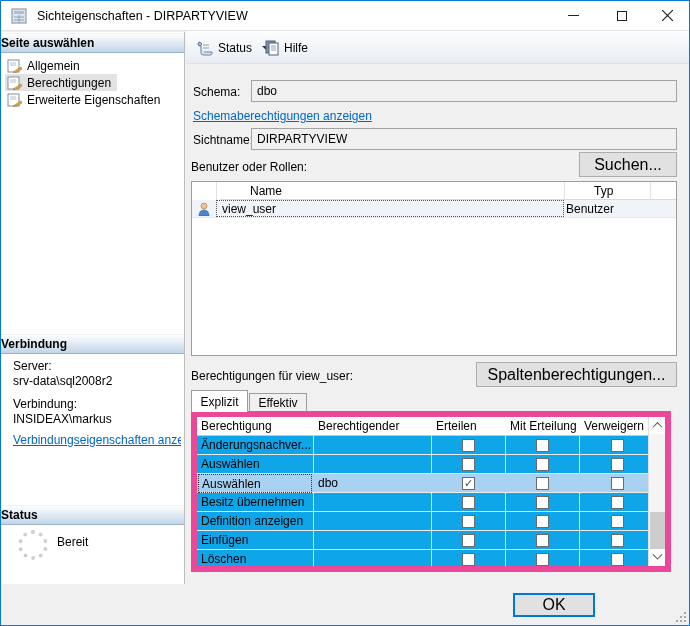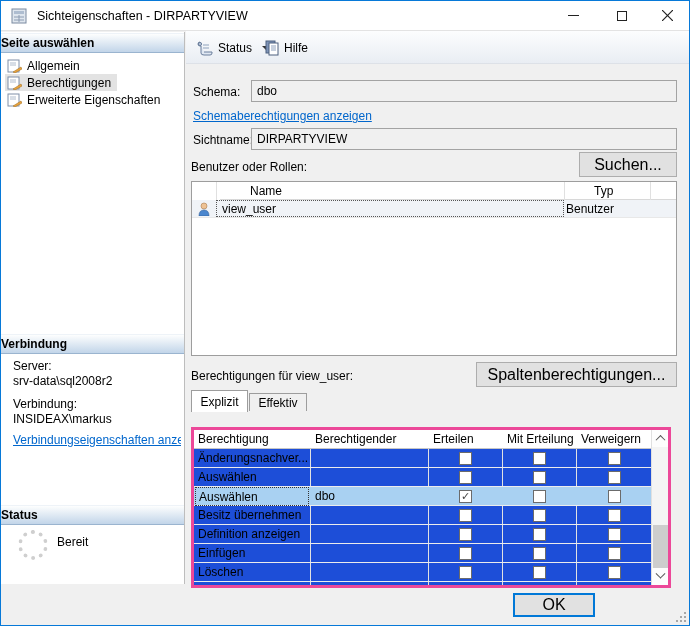--- a/index.html
+++ b/index.html
@@ -42,21 +42,21 @@
   .ug-col-line { position:absolute; top:0; width:1px; height:36px; background:#e0e0e0; }
   .ug-row { position:absolute; left:0; top:18px; width:100%; height:18px; background:#f0f3f7; border-bottom:1px solid #e8e8e8; }
   .focus-cell { position:absolute; border:1px dotted #555; }
 
   
   .tab { position:absolute; border:1px solid #9d9d9d; border-bottom:none; display:flex; align-items:center; justify-content:center; cursor:default; }
   .tab.active { background:#ffffff; z-index:3; }
   .tab.inactive { background:#f0f0f0; }
 
   
-  .pgrid { position:absolute; left:190px; top:410px; width:480px; height:161px; background:#1d4ed8; border:3px solid #ec4899; overflow:hidden; z-index:2;margin-top:16px; }
+  .pgrid { position:absolute; left:190px; top:410px; width:480px; height:161px; background:#0ea5e9; border:6px solid #ec4899; overflow:hidden; z-index:2; }
   .pg-head { position:absolute; left:0; top:0; width:461px; height:19px; border-bottom:1px solid #c6c6c6; background:#fff; z-index:2; }
   .pg-col-line { position:absolute; top:0; width:1px; height:100%; background:#e2e2e2; }
   .prow { position:absolute; left:0; width:461px; height:19px; border-bottom:1px solid #ececec; }
   .prow.selected { background:#a9d1f2; }
   .pcell { position:absolute; top:0; height:19px; line-height:18px; white-space:nowrap; overflow:hidden; }
   .cb { position:absolute; top:3px; width:13px; height:13px; background:#fff; border:1px solid #6b6b6b; font-size:11px; line-height:11px; text-align:center; color:#444; cursor:default; }
   .hcell { position:absolute; top:0; height:19px; line-height:18px; white-space:nowrap; }
 
   
   .pg-scroll { position:absolute; right:0; top:0; width:17px; height:100%; background:#f4f4f4; border-left:1px solid #e0e0e0; z-index:4; }

